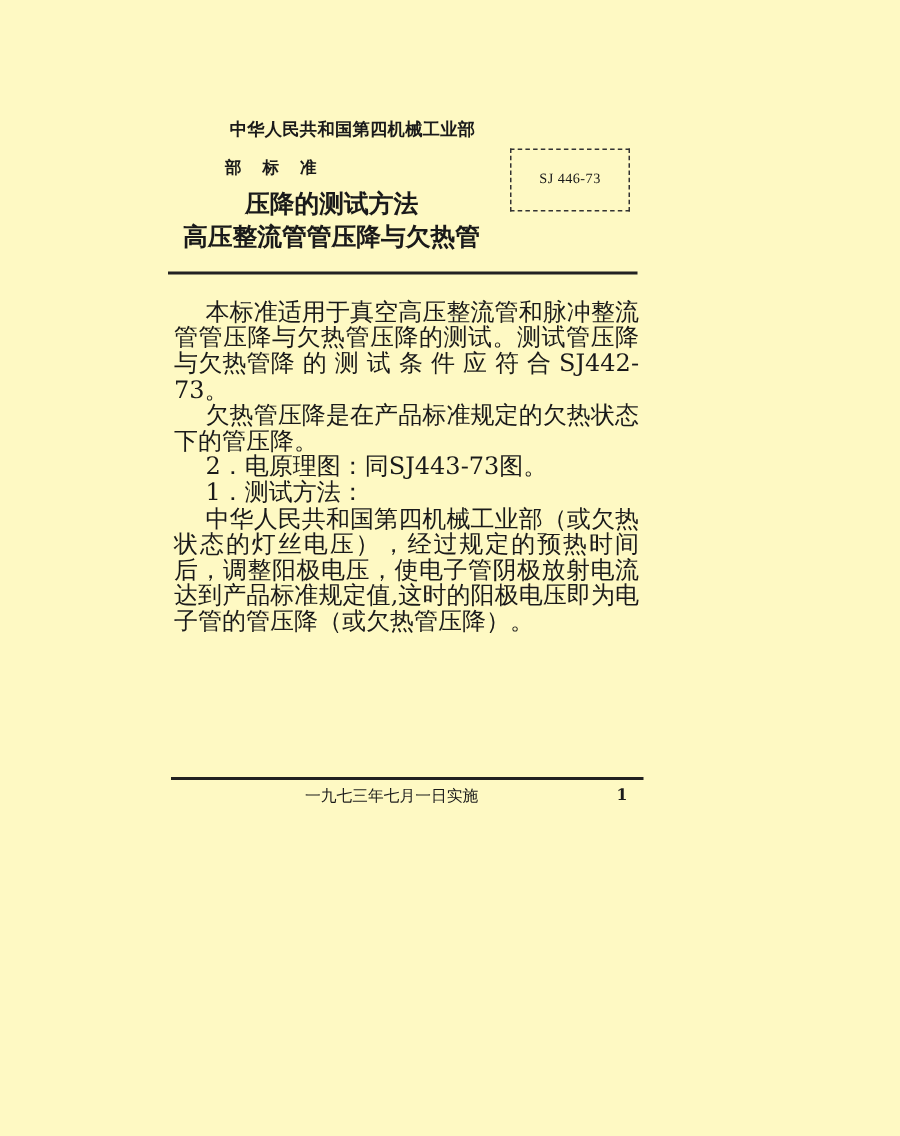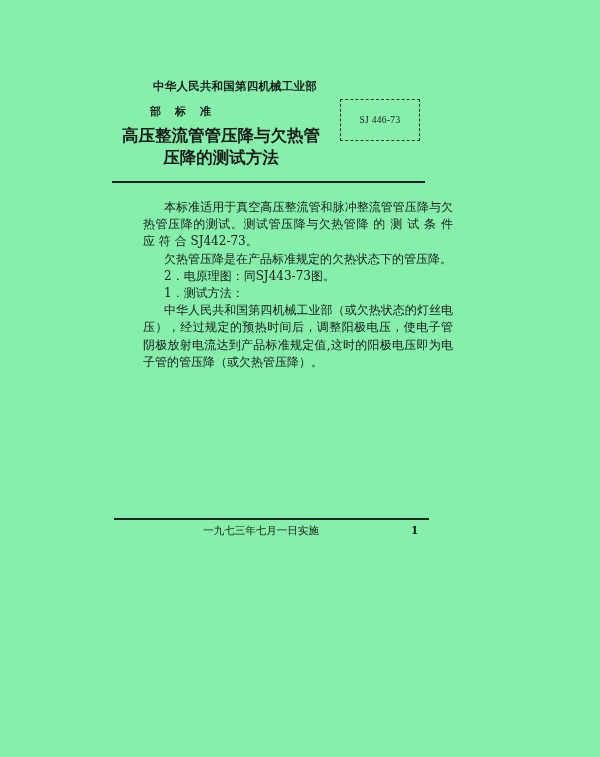--- a/index.html
+++ b/index.html
@@ -12,21 +12,21 @@
       height: 757px;
       position: relative;
       overflow: hidden;
       font-family: "DejaVu Serif", "Liberation Serif", serif;
       color: #1a1a1a;
     }
     .page {
       position: absolute;
       left: 0; top: 0;
       width: 600px; height: 757px;
-      background: #86efac;
+      background: #fef9c3;
     }
     .ministry {
       position: absolute;
       left: 150px; top: 79px;
       width: 170px;
       text-align: center;
       font-family: "DejaVu Sans", "Liberation Sans", sans-serif;
       font-weight: bold;
       font-size: 11.5px;
       letter-spacing: 0.2px;
@@ -75,23 +75,22 @@
       position: absolute;
       height: 2px;
       background: #222;
     }
     .rule-top { left: 112px; top: 181px; width: 313px; }
     .rule-bottom { left: 114px; top: 518px; width: 315px; }
     .body-text {
       position: absolute;
       left: 116px; top: 199px;
       width: 310px;
-      font-size: 12px;
+      font-size: 16px;
       line-height: 17.2px;
-      margin-left: 27px;
     }
     .para {
       margin: 0;
       text-align: justify;
       text-align-last: left;
     }
     .indent { text-indent: 21px; }
     .footer-date {
       position: absolute;
       left: 196px; top: 524px;
@@ -114,22 +113,22 @@
 
   <div class="ministry">中华人民共和国第四机械工业部</div>
 
   <div class="std-type">部标准</div>
 
   <div class="std-code-box">
     <span class="std-code">SJ 446-73</span>
   </div>
 
   <div class="title">
+    <span class="title-line">压降的测试方法</span>
     <span class="title-line">高压整流管管压降与欠热管</span>
-    <span class="title-line">压降的测试方法</span>
   </div>
 
   <div class="rule rule-top"></div>
 
   <div class="body-text">
     <p class="para indent">本标准适用于真空高压整流管和脉冲整流管管压降与欠热管压降的测试。测试管压降与欠热管降 的 测 试 条 件 应 符 合 SJ442-73。</p>
     <p class="para indent">欠热管压降是在产品标准规定的欠热状态下的管压降。</p>
     <p class="para indent">2．电原理图：同SJ443-73图。</p>
     <p class="para indent">1．测试方法：</p>
     <p class="para indent">中华人民共和国第四机械工业部（或欠热状态的灯丝电压），经过规定的预热时间后，调整阳极电压，使电子管阴极放射电流达到产品标准规定值,这时的阳极电压即为电子管的管压降（或欠热管压降）。</p>

